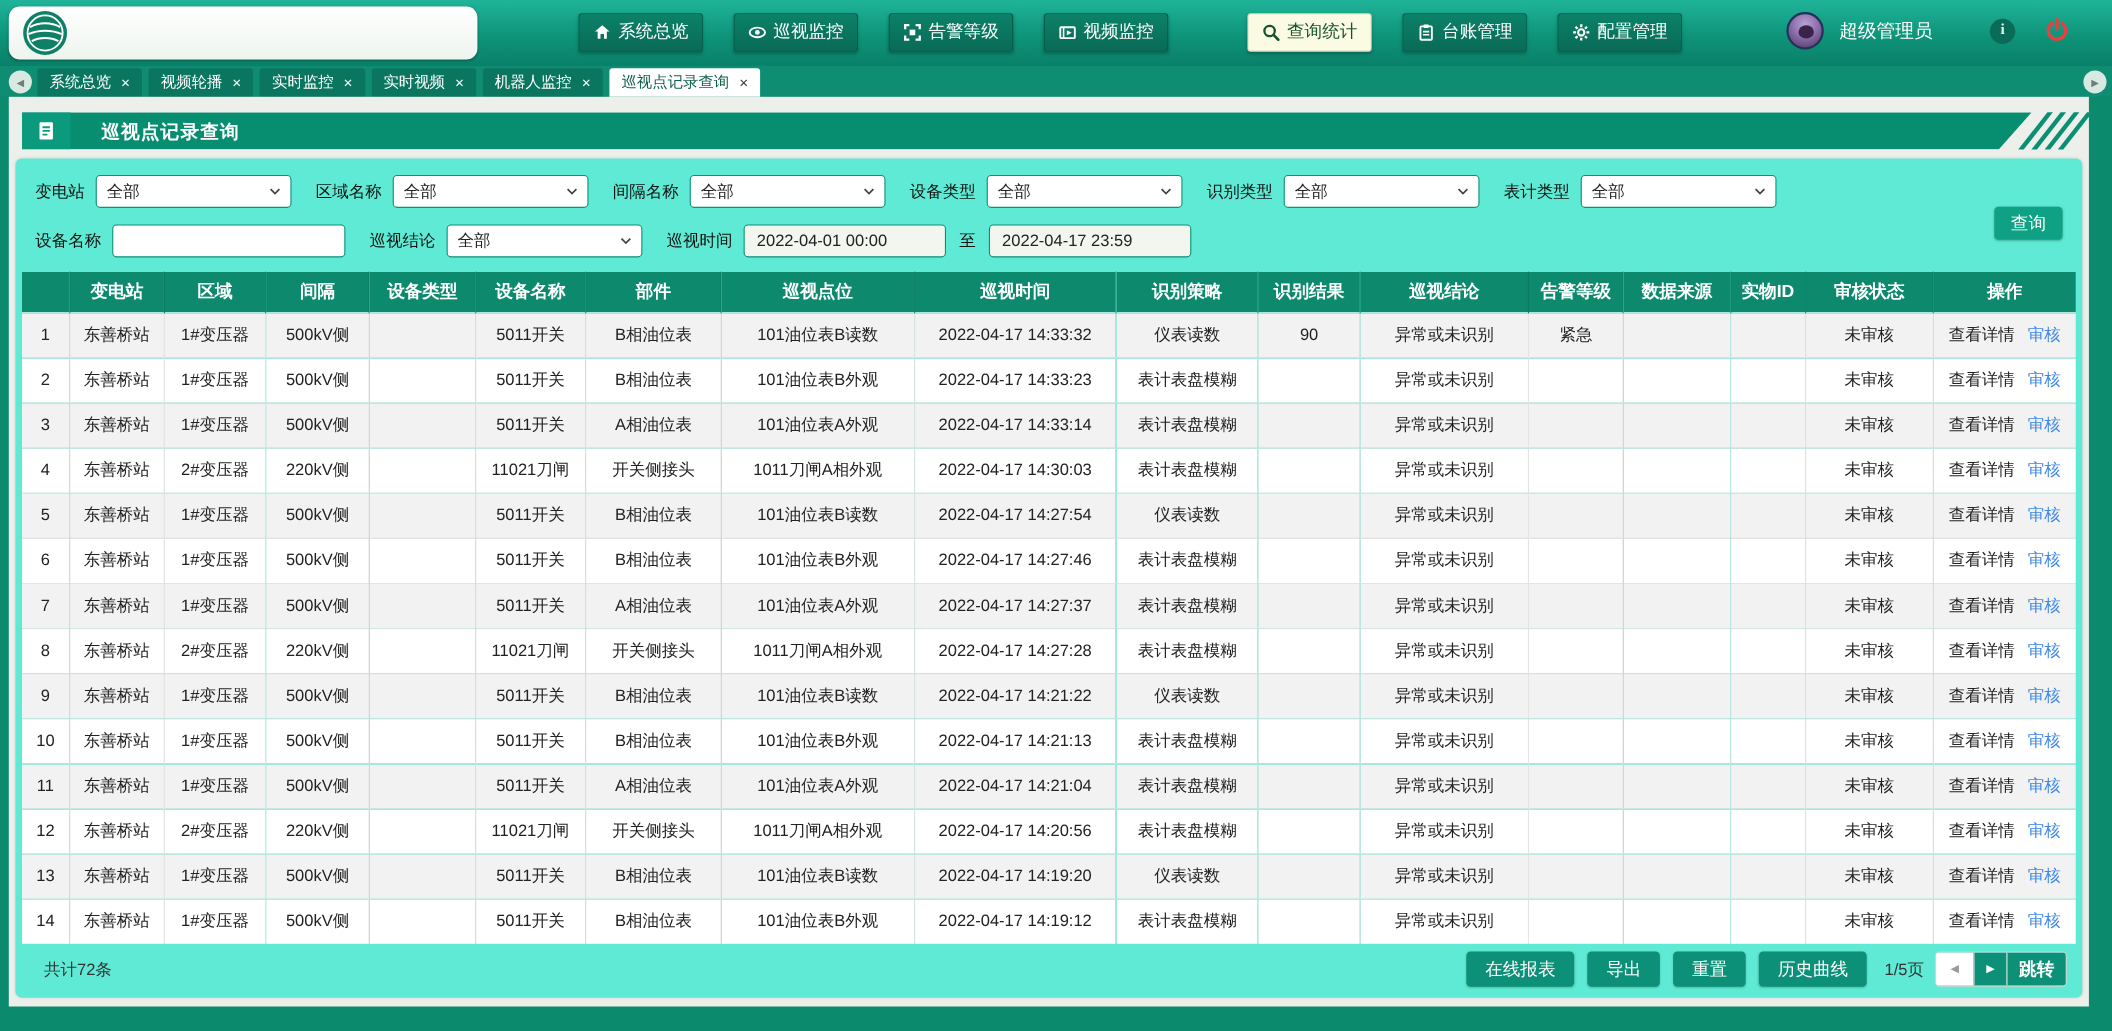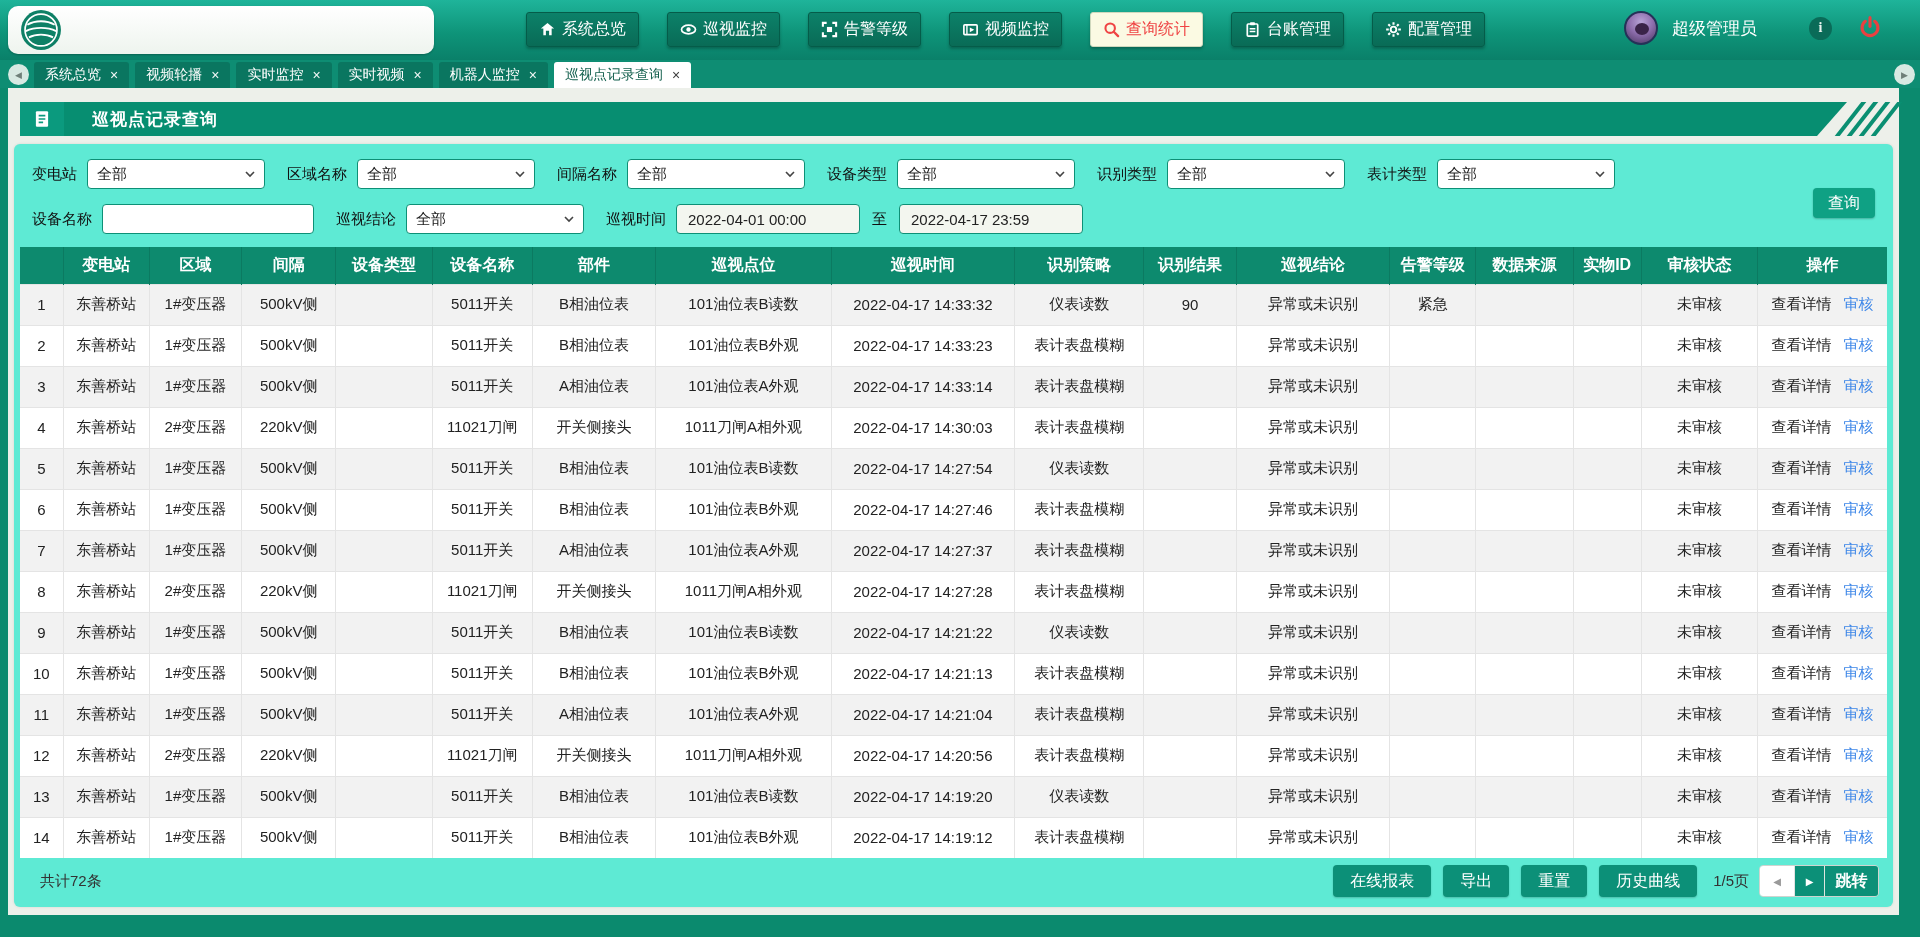--- a/index.html
+++ b/index.html
@@ -12,21 +12,21 @@
   .brand{position:absolute;left:8px;top:6px;width:426px;height:48px;border-radius:10px;
     background:linear-gradient(180deg,#ffffff 0%,#eef4ee 100%);display:flex;align-items:center;
     padding-left:12px;box-shadow:0 1px 2px rgba(0,0,0,.25);}
   .logo{width:42px;height:42px;flex:none;}
   .app-title{margin-left:10px;font-size:29px;font-weight:bold;color:#0c7f67;letter-spacing:1px;white-space:nowrap;}
   .main-nav{position:absolute;left:526px;top:12px;display:flex;gap:28px;}
   .nav-btn{height:35px;padding:0 12px;display:flex;align-items:center;gap:6px;cursor:pointer;
     background:linear-gradient(180deg,#0c8169 0%,#096b56 100%);border:1px solid #055c49;border-radius:3px;
     color:#fff;font-size:16px;white-space:nowrap;box-shadow:0 2px 3px rgba(0,0,0,.25);}
   .nav-btn .nicon{display:flex;align-items:center;}
-  .nav-btn.active{background:#fbfae3;color:#ef4444;border-color:#cfd8bd;}
+  .nav-btn.active{background:#fbfae3;color:#14532d;border-color:#cfd8bd;margin-left:44px;}
   .user-area{position:absolute;right:38px;top:11px;display:flex;align-items:center;justify-content:space-between;}
   .avatar{width:34px;height:34px;border-radius:50%;border:2px solid #253258;
     background:radial-gradient(circle at 50% 30%,#b7a3d6 0%,#8f6fae 45%,#4a3560 100%);position:relative;overflow:hidden;}
   .avatar:after{content:"";position:absolute;left:9px;top:10px;width:14px;height:12px;border-radius:50%;background:#3a2348;}
   .user-name{margin-left:14px;color:#fff;font-size:17px;}
   .info-btn{margin-left:52px;width:23px;height:23px;border-radius:50%;background:#0a6b58;color:#e8f2ee;
     display:flex;align-items:center;justify-content:center;font-weight:bold;font-size:14px;font-family:"Liberation Serif",serif;cursor:pointer;}
   .power-btn{margin-left:26px;width:24px;height:24px;cursor:pointer;display:flex;align-items:center;justify-content:center;}
 
   

